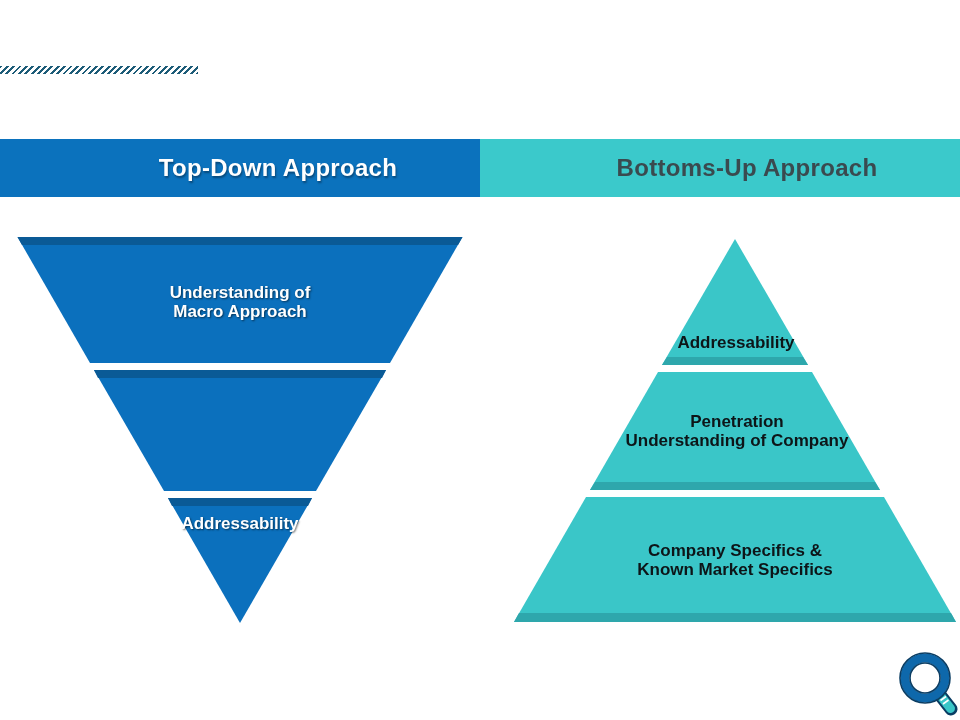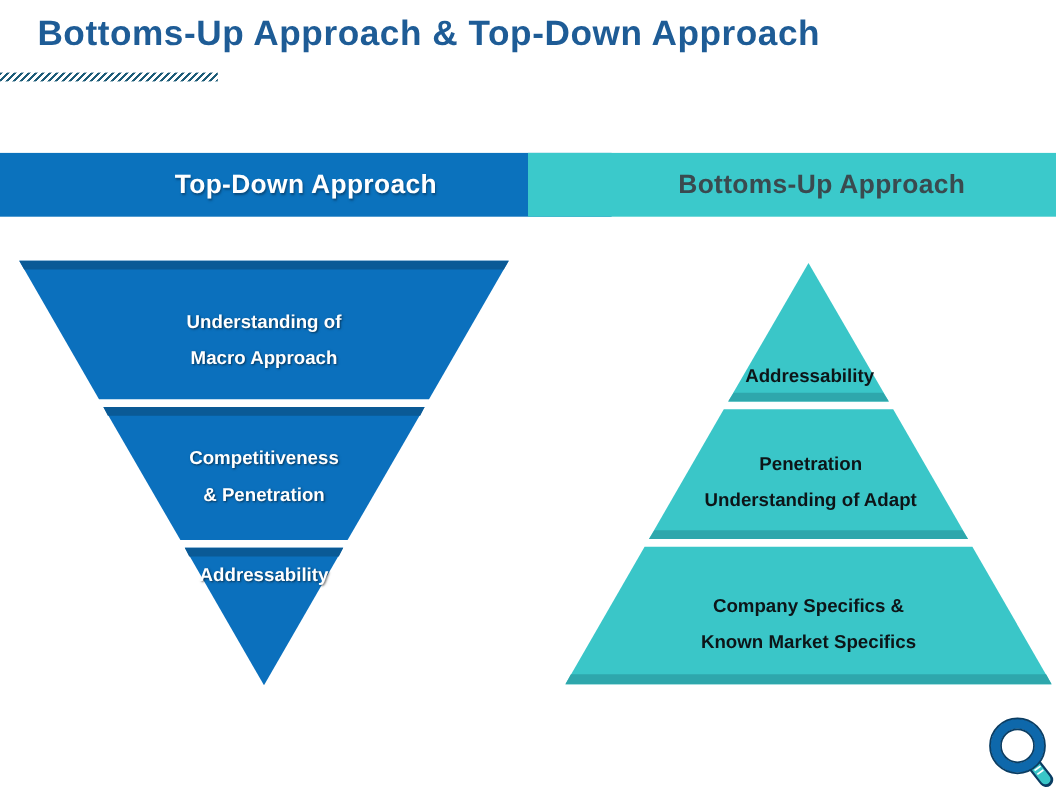--- a/index.html
+++ b/index.html
@@ -46,35 +46,34 @@
   .pyramids{position:absolute;left:0;top:0;width:960px;height:720px;}
   .fill-blue{fill:var(--pyramid_blue);}
   .fill-blue-dark{fill:var(--pyramid_blue_dark);}
   .fill-teal{fill:var(--pyramid_teal);}
   .fill-teal-dark{fill:var(--pyramid_teal_dark);}
   .pyr-label{
     position:absolute;transform:translate(-50%,-50%);
     text-align:center;font-size:17px;font-weight:bold;line-height:19px;
     white-space:nowrap;
   }
-  .pyr-label span{display:block;margin-top:14px;}
+  .pyr-label span{display:block;}
   .label-light{color:#ffffff;text-shadow:1px 1px 2px rgba(0,0,0,0.55);}
   .label-dark{color:#0d1518;}
   .footer{
     position:absolute;left:480px;top:691px;transform:translate(-50%,-50%);
     font-size:15px;color:var(--footer_gray);white-space:nowrap;
   }
   .magnifier{position:absolute;left:888px;top:648px;}
 </style>
 </head>
 <body>
 
 <div class="slide">
 
-  <div class="title">Bottoms-Up Approach &amp; Top-Down Approach</div>
   <div class="hatch"></div>
 
   <div class="band band-left">
     <span>Top-Down Approach</span>
   </div>
   <div class="band band-right">
     <span>Bottoms-Up Approach</span>
   </div>
 
   <svg class="pyramids" width="960" height="720" viewBox="0 0 960 720">
@@ -91,36 +90,32 @@
     <polygon class="fill-teal" points="658,372 812,372 880,490 590,490"></polygon>
     <polygon class="fill-teal-dark" points="595,482 875,482 880,490 590,490"></polygon>
     <polygon class="fill-teal" points="586,497 884,497 956,622 514,622"></polygon>
     <polygon class="fill-teal-dark" points="519,613 951,613 956,622 514,622"></polygon>
   </svg>
 
   <div class="pyr-label label-light" style="left:240px;top:302px;">
     <span>Understanding of</span>
     <span>Macro Approach</span>
   </div>
-  <div class="pyr-label label-light" style="left:240px;top:426px;">
-    <span>Competitiveness</span>
-    <span>&amp; Penetration</span>
-  </div>
   <div class="pyr-label label-light" style="left:240px;top:523px;">
     <span>Addressability</span>
     <span></span>
   </div>
 
   <div class="pyr-label label-dark" style="left:736px;top:342px;">
     <span>Addressability</span>
     <span></span>
   </div>
   <div class="pyr-label label-dark" style="left:737px;top:431px;">
     <span>Penetration</span>
-    <span>Understanding of Adapt</span>
+    <span>Understanding of Company</span>
   </div>
   <div class="pyr-label label-dark" style="left:735px;top:560px;">
     <span>Company Specifics &amp;</span>
     <span>Known Market Specifics</span>
   </div>
 
 
   <svg class="magnifier" width="70" height="70" viewBox="0 0 70 70">
     <line x1="52" y1="47" x2="63" y2="61" stroke="#0a3d63" stroke-width="13" stroke-linecap="round"></line>
     <line x1="52" y1="47" x2="62.5" y2="60.5" stroke="#3AC6C8" stroke-width="9" stroke-linecap="round"></line>

